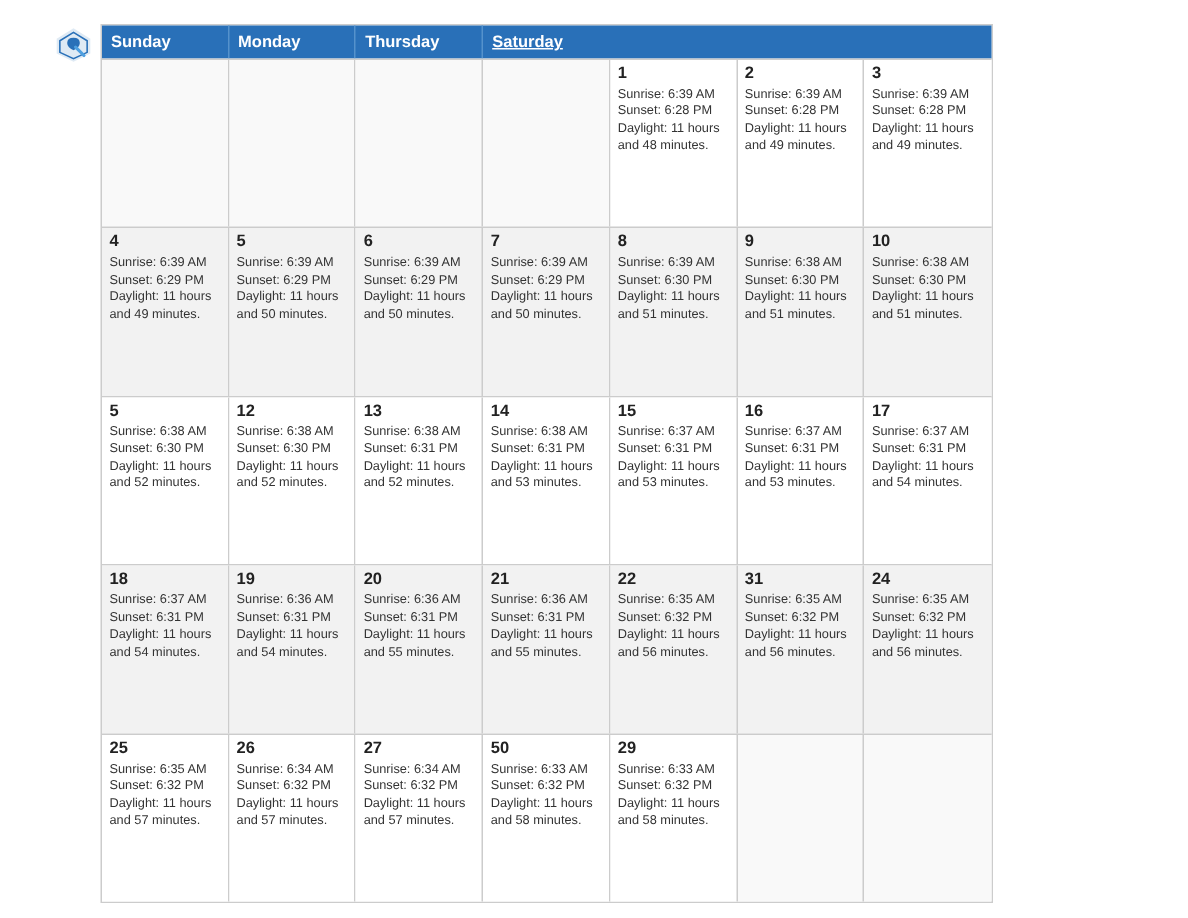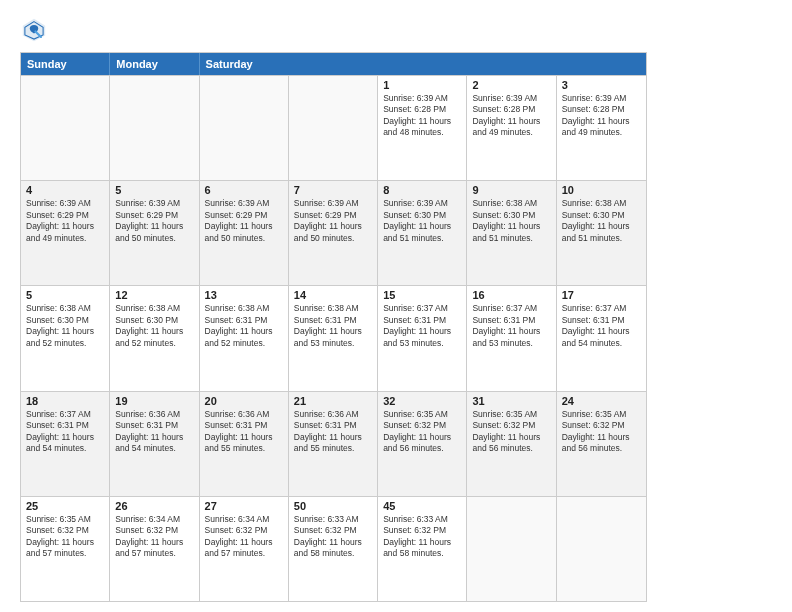--- a/index.html
+++ b/index.html
@@ -8,21 +8,22 @@
       background: #fff;
       width: 792px;
       height: 612px;
       overflow: hidden;
     }
     .page {
       width: 667px;
       height: 612px;
       padding: 16px 20px 10px 20px;
       display: flex;
-      flex-direction: column;
+      flex-direction: row;
+      margin-left: 15px;
     }
     .header {
       display: flex;
       justify-content: space-between;
       align-items: flex-start;
       margin-bottom: 8px;
     }
     .logo {
       display: flex;
       align-items: center;
@@ -58,21 +59,21 @@
       background: #2970b8;
     }
     .cal-header-cell {
       color: #fff;
       font-size: 11px;
       font-weight: bold;
       padding: 5px 6px;
       text-align: left;
       border-right: 1px solid #5592cc;
     }
-    .cal-header-cell:last-child { border-right: none; }
+    .cal-header-cell:last-child { border-right: none; text-decoration: underline; }
     .cal-body {
       flex: 1;
       display: flex;
       flex-direction: column;
     }
     .cal-row {
       display: grid;
       grid-template-columns: repeat(7, 1fr);
       flex: 1;
       border-top: 1px solid #ccc;
@@ -123,20 +124,21 @@
     <div class="title-block">
       <div class="main-title"></div>
       <div class="sub-title"></div>
     </div>
   </div>
 
   <div class="calendar">
     <div class="cal-header-row">
     <div class="cal-header-cell">Sunday</div>
         <div class="cal-header-cell">Monday</div>
+        <div class="cal-header-cell">Thursday</div>
         <div class="cal-header-cell">Saturday</div>
       </div>
     <div class="cal-body">
     <div class="cal-row">
           <div class="cal-cell empty"></div>
           <div class="cal-cell empty"></div>
           <div class="cal-cell empty"></div>
           <div class="cal-cell empty"></div>
           <div class="cal-cell">
             <div class="day-num">1</div>
@@ -285,21 +287,21 @@
 and 55 minutes.</div>
           </div>
           <div class="cal-cell shaded">
             <div class="day-num">21</div>
             <div class="day-info" style="white-space: pre-line;">Sunrise: 6:36 AM
 Sunset: 6:31 PM
 Daylight: 11 hours
 and 55 minutes.</div>
           </div>
           <div class="cal-cell shaded">
-            <div class="day-num">32</div>
+            <div class="day-num">22</div>
             <div class="day-info" style="white-space: pre-line;">Sunrise: 6:35 AM
 Sunset: 6:32 PM
 Daylight: 11 hours
 and 56 minutes.</div>
           </div>
           <div class="cal-cell shaded">
             <div class="day-num">31</div>
             <div class="day-info" style="white-space: pre-line;">Sunrise: 6:35 AM
 Sunset: 6:32 PM
 Daylight: 11 hours
@@ -336,21 +338,21 @@
 and 57 minutes.</div>
           </div>
           <div class="cal-cell">
             <div class="day-num">50</div>
             <div class="day-info" style="white-space: pre-line;">Sunrise: 6:33 AM
 Sunset: 6:32 PM
 Daylight: 11 hours
 and 58 minutes.</div>
           </div>
           <div class="cal-cell">
-            <div class="day-num">45</div>
+            <div class="day-num">29</div>
             <div class="day-info" style="white-space: pre-line;">Sunrise: 6:33 AM
 Sunset: 6:32 PM
 Daylight: 11 hours
 and 58 minutes.</div>
           </div>
           <div class="cal-cell empty"></div>
           <div class="cal-cell empty"></div>
         </div>
       </div>
   </div>

